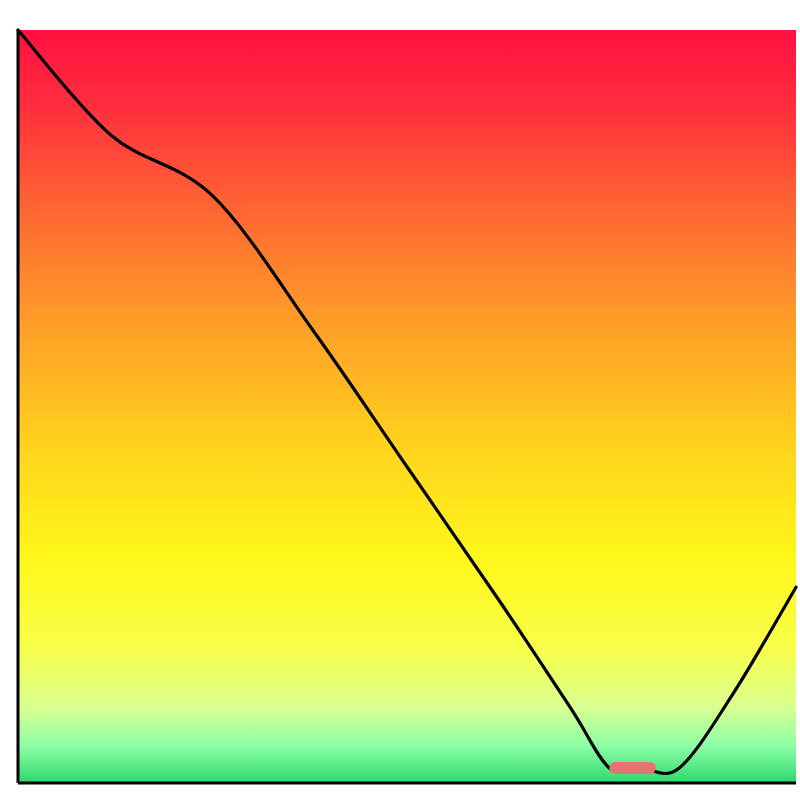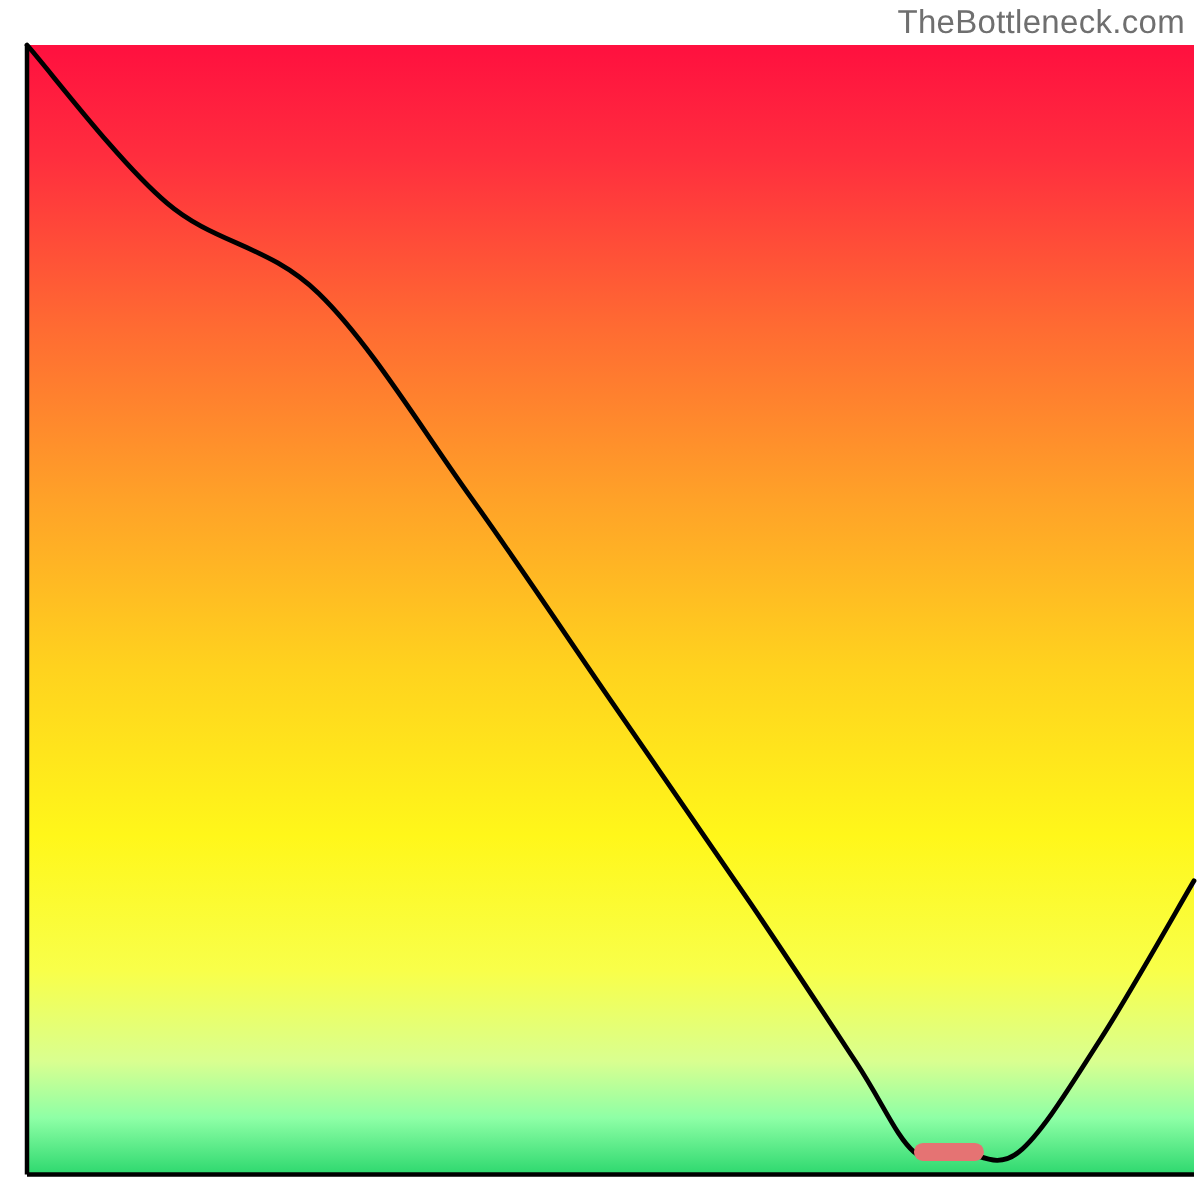--- a/index.html
+++ b/index.html
@@ -27,21 +27,20 @@
   svg {
     position: absolute;
     top: 0;
     left: 0;
   }
 </style>
 </head>
 <body>
 
 <div class="stage">
-  <div class="watermark">TheBottleneck.com</div>
 
   <svg id="chart-svg" width="800" height="800" viewBox="0 0 800 800">
     <defs>
       <linearGradient id="bg-grad" x1="0" y1="0" x2="0" y2="1">
           <stop offset="0%" stop-color="#ff103f"></stop>
           <stop offset="10%" stop-color="#ff2e3e"></stop>
           <stop offset="25%" stop-color="#ff6b32"></stop>
           <stop offset="40%" stop-color="#ffa128"></stop>
           <stop offset="55.00000000000001%" stop-color="#ffd21e"></stop>
           <stop offset="70%" stop-color="#fff71a"></stop>

